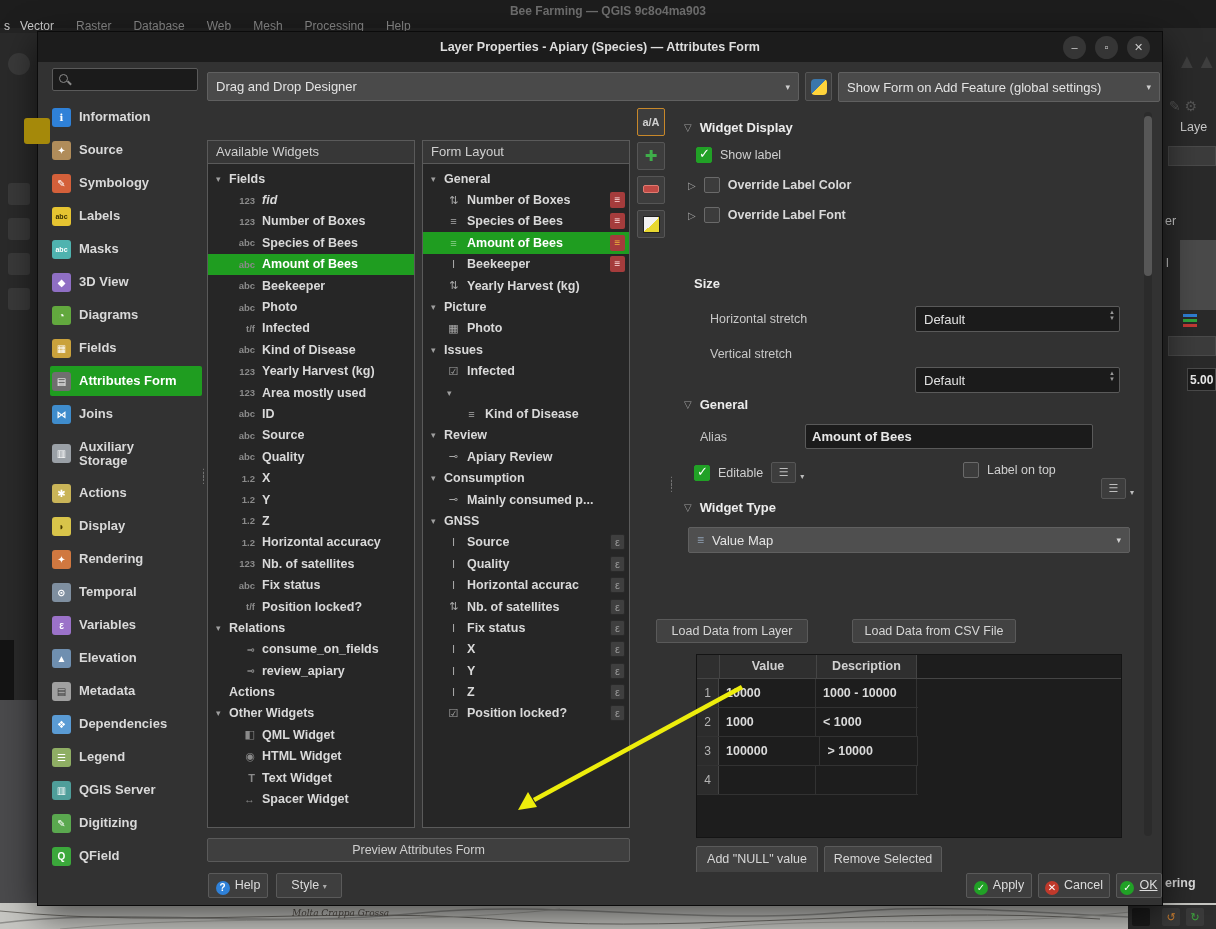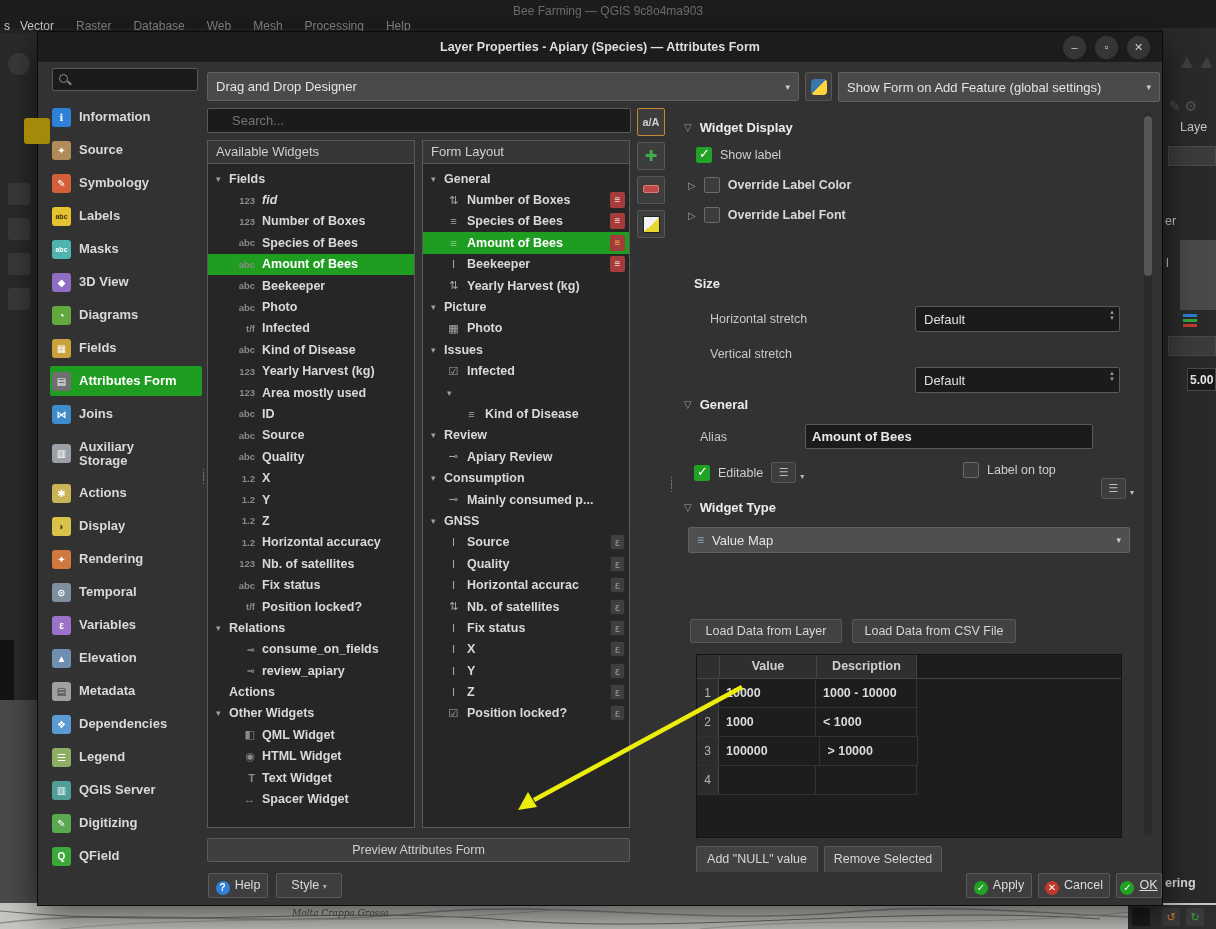--- a/index.html
+++ b/index.html
@@ -2,21 +2,21 @@
 <html><head>
 <meta charset="utf-8">
 <style>
   *{box-sizing:border-box;margin:0;padding:0}
   html,body{width:1216px;height:929px;overflow:hidden;background:#242424;
     font-family:"Liberation Sans","DejaVu Sans",sans-serif;color:#d9d9d9;font-size:12.5px}
   .abs{position:absolute}
   .b{font-weight:700}
   
   #bg-top{left:0;top:0;width:1216px;height:28px;background:#1d1d1d;text-align:center;
-    color:#6e6e6e;font-weight:400;font-size:12px;line-height:22px}
+    color:#6e6e6e;font-weight:700;font-size:12px;line-height:22px}
   #bg-menu{left:0;top:19px;width:1216px;height:14px;color:#8a8a8a;font-size:12px;white-space:nowrap}
   #bg-menu span{margin-right:22px}
   #bg-menu .lit{color:#cccccc}
   #bg-left{left:0;top:33px;width:38px;height:896px;background:#2a2a2a}
   .bg-ico{width:22px;height:22px;border-radius:3px;background:#3a3a3a;position:absolute;left:8px}
   #bg-tool-sel{left:24px;top:118px;width:26px;height:26px;background:#a5890a;border-radius:3px;position:absolute;z-index:3}
   #bg-right{left:1163px;top:28px;width:53px;height:877px;background:#2a2a2a}
   .rfrag{position:absolute;color:#c9c9c9;font-size:12.5px}
   .rbar{position:absolute;background:#3c3c3c;border:1px solid #4a4a4a}
   #bg-map{left:0;top:903px;width:1216px;height:26px;background:#c6c6c2;overflow:hidden}
@@ -289,21 +289,20 @@
       <span>Drag and Drop Designer</span>
       <span class="ar">▾</span>
     </div>
   <div class="abs" id="btn-python">
       <span class="py"></span>
     </div>
   <div class="abs combo" id="cmb-showform">
       <span>Show Form on Add Feature (global settings)</span>
       <span class="ar">▾</span>
     </div>
-  <input class="abs" id="main-search" placeholder="Search..." style="">
   <span class="mag" style="left:605px;top:84px"></span>
 
   <div class="tcb" id="tb-alias" style="top:76px">a/A</div>
   <div class="tcb" id="tb-add" style="top:110px">✚</div>
   <div class="tcb" id="tb-remove" style="top:144px"><span class="rm"></span></div>
   <div class="tcb" id="tb-invert" style="top:178px"><span class="dg"></span></div>
 
   <div class="abs panel" id="pnl-aw">
     <div class="phead">Available Widgets</div>
     <div class="tree">
@@ -604,21 +603,21 @@
 
   <div class="abs sect" style="left:646px;top:468px">
       <span class="tri">▽</span>
       <span class="st">Widget Type</span>
     </div>
   <div class="abs combo" id="wt-combo">
       <span class="licon">≡</span>
       <span>Value Map</span>
       <span class="ar">▾</span>
     </div>
-  <div class="abs btn" style="left:652px;top:587px;width:152px;height:24px;line-height:22px">Load Data from Layer</div>
+  <div class="abs btn" style="left:618px;top:587px;width:152px;height:24px;line-height:22px">Load Data from Layer</div>
   <div class="abs btn" style="left:814px;top:587px;width:164px;height:24px;line-height:22px">Load Data from CSV File</div>
 
   <div class="abs" id="vtable">
     <div class="vth">
       <span class="hc" style="width:23px"></span>
       <span class="hc" style="width:97px">Value</span>
       <span class="hc" style="width:100px">Description</span>
     </div>
     <div class="vtr">
         <span class="nc">1</span>

